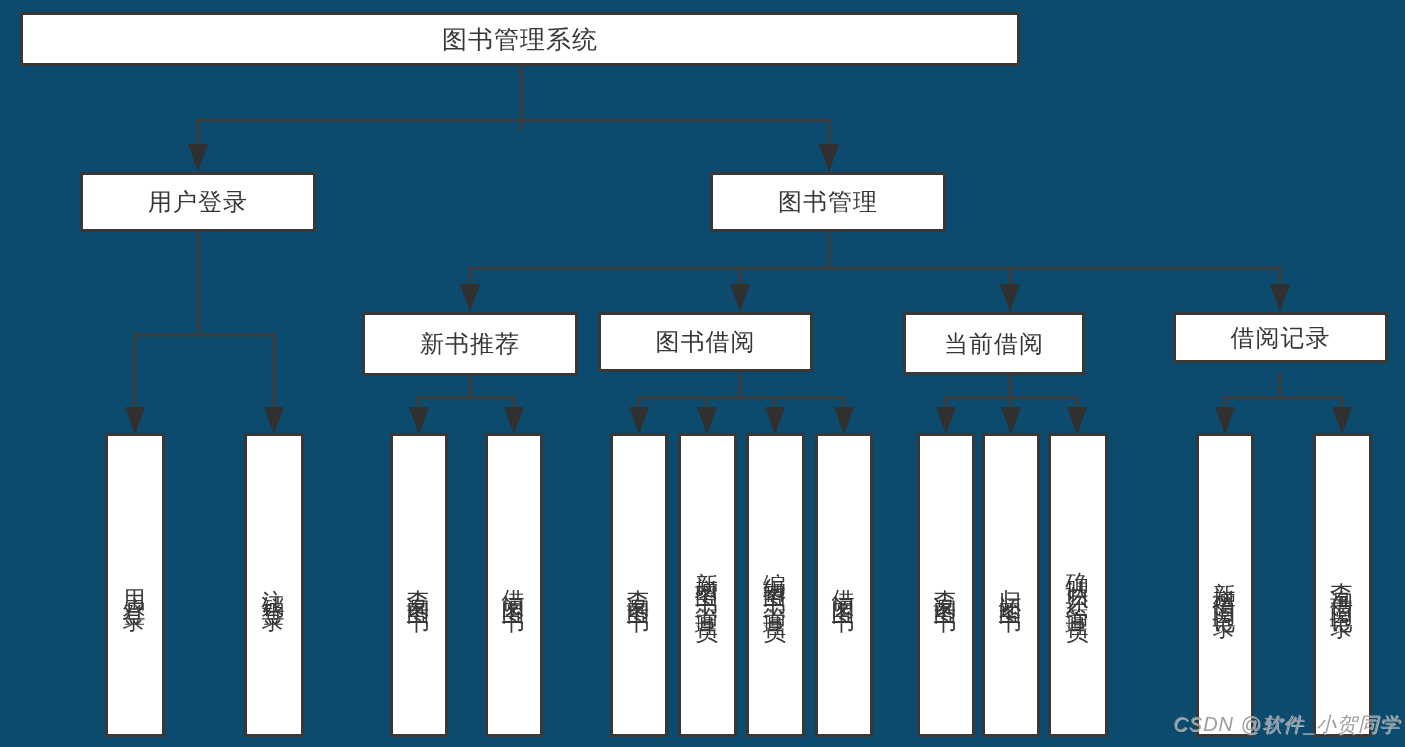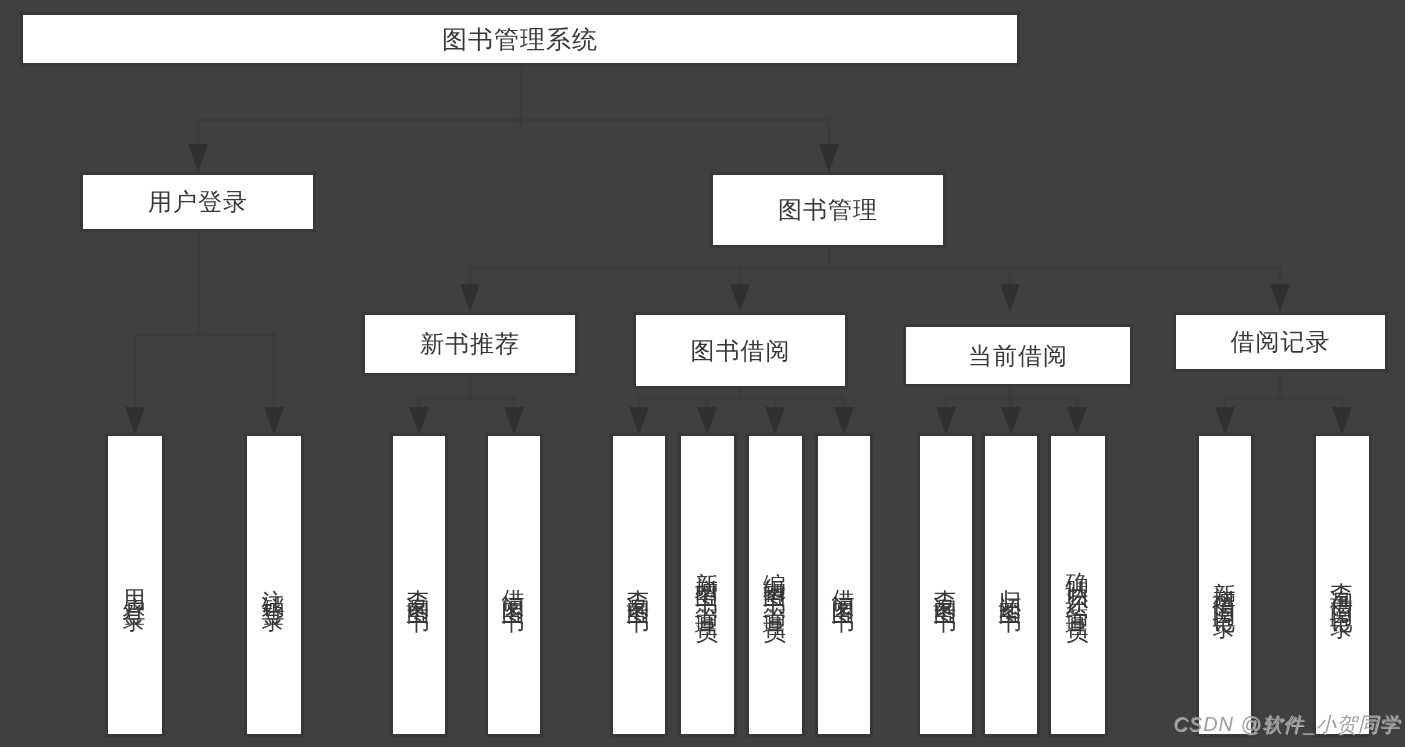--- a/index.html
+++ b/index.html
@@ -1,17 +1,17 @@
 <!DOCTYPE html>
 <html><head>
 <meta charset="utf-8">
 <style>
   html,body{margin:0;padding:0;background:#ffffff;}
   #stage{
-    position:relative;width:1405px;height:747px;background:#404040;overflow:hidden;
+    position:relative;width:1405px;height:747px;background:#0c4a6e;overflow:hidden;
     font-family:"Liberation Sans","DejaVu Sans",sans-serif;
   }
   #connectors{position:absolute;left:0;top:0;z-index:0;}
   .node{
     position:absolute;box-sizing:border-box;background:#ffffff;
     border:3px solid #383838;color:#37373a;z-index:1;
     display:flex;align-items:center;justify-content:center;
     font-size:24px;letter-spacing:1px;white-space:nowrap;
   }
   .node.title{font-size:25px;}
@@ -93,26 +93,26 @@
       <path d="M1001 407 L1021 407 L1011 435 Z"></path>
       <path d="M1067 407 L1087 407 L1077 435 Z"></path>
       <path d="M1215 407 L1235 407 L1225 435 Z"></path>
       <path d="M1332 407 L1352 407 L1342 435 Z"></path>
     </g>
   </svg>
 
   <div class="node title" style="left:20px;top:12px;width:1000px;height:54px">图书管理系统</div>
 
   <div class="node" style="left:80px;top:172px;width:236px;height:60px">用户登录</div>
-  <div class="node" style="left:710px;top:172px;width:236px;height:76px">图书管理</div>
+  <div class="node" style="left:710px;top:172px;width:236px;height:60px">图书管理</div>
 
   <div class="node" style="left:362px;top:312px;width:216px;height:64px">新书推荐</div>
-  <div class="node" style="left:633px;top:312px;width:215px;height:77px">图书借阅</div>
-  <div class="node" style="left:903px;top:324px;width:230px;height:63px">当前借阅</div>
-  <div class="node" style="left:1173px;top:312px;width:215px;height:60px">借阅记录</div>
+  <div class="node" style="left:598px;top:312px;width:215px;height:60px">图书借阅</div>
+  <div class="node" style="left:903px;top:312px;width:182px;height:63px">当前借阅</div>
+  <div class="node" style="left:1173px;top:312px;width:215px;height:51px">借阅记录</div>
 
   <div class="node v" style="left:105px;top:433px;width:60px;height:304px">用户登录</div>
   <div class="node v" style="left:244px;top:433px;width:60px;height:304px">注销登录</div>
 
   <div class="node v" style="left:390px;top:433px;width:58px;height:304px">查询图书</div>
   <div class="node v" style="left:485px;top:433px;width:58px;height:304px">借阅图书</div>
 
   <div class="node v" style="left:610px;top:433px;width:58px;height:304px">查询图书</div>
   <div class="node v" style="left:678px;top:433px;width:59px;height:304px">新增图书（管理员）</div>
   <div class="node v" style="left:746px;top:433px;width:59px;height:304px">编辑图书（管理员）</div>

